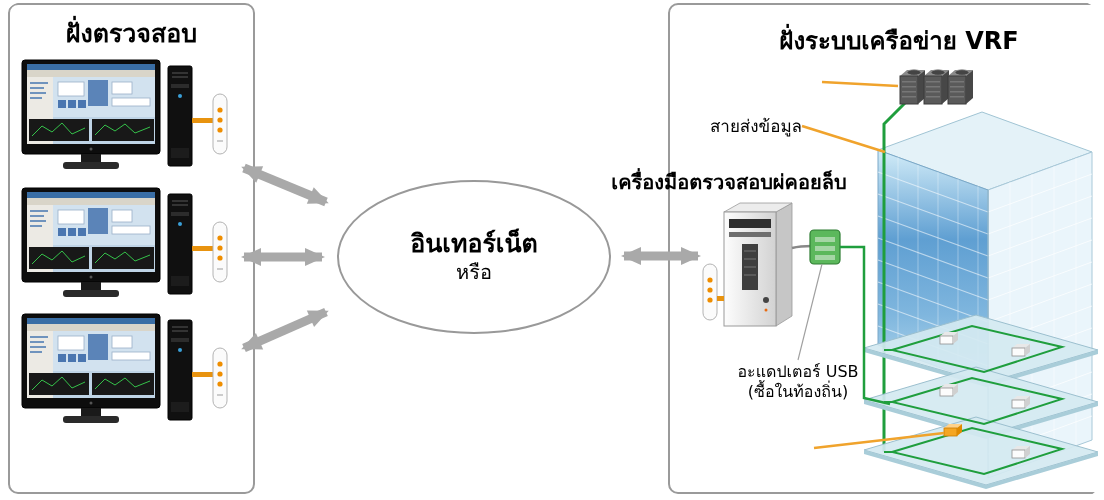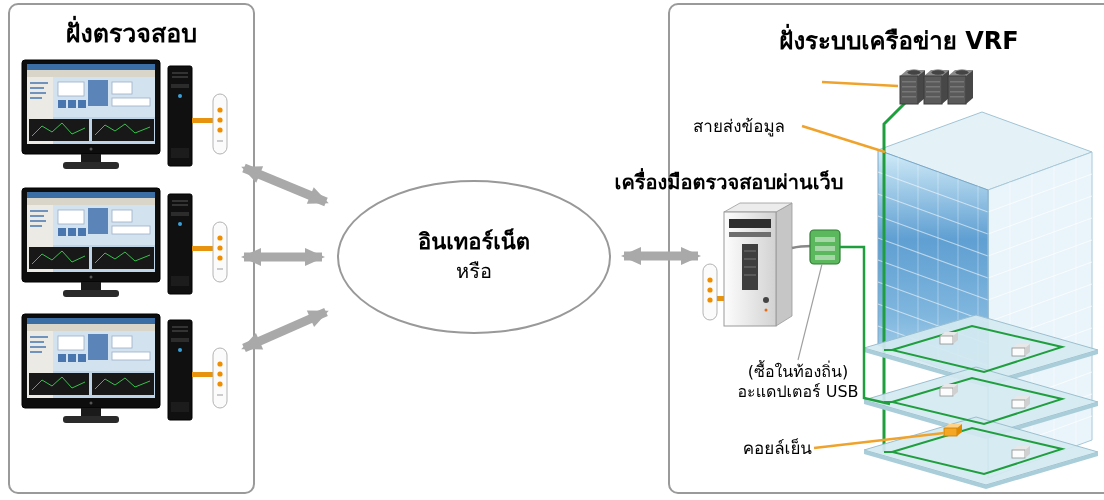--- a/index.html
+++ b/index.html
@@ -1,38 +1,38 @@
 <!DOCTYPE html>
 <html><head>
 <meta charset="utf-8">
 <style>
   html,body { margin:0; padding:0; background:#fff; }
   .canvas {
     position:relative; width:1104px; height:500px; background:#fff;
-    font-family:"DejaVu Sans","Liberation Sans",sans-serif; overflow:hidden;
+    font-family:"DejaVu Sans","Liberation Sans",sans-serif; overflow:hidden;border-radius:29px;
   }
   .panel {
     position:absolute; background:#fff; border:2px solid #9a9a9a;
     border-radius:10px; box-sizing:border-box;
   }
   .left-panel  { left:8px;   top:3px; width:247px; height:491px; }
   .right-panel { left:668px; top:3px; width:462px; height:491px; }
   .panel-title {
     position:absolute; top:8px; left:0; width:100%; text-align:center;
     font-weight:bold; font-size:25px; color:#000;
   }
   .right-panel .panel-title { font-size:24px; top:16px; }
   svg.overlay { position:absolute; left:0; top:0; pointer-events:none; }
   .cloud {
     position:absolute; left:337px; top:180px; width:274px; height:154px;
     background:#fff; border:2px solid #999; border-radius:50%;
     display:flex; flex-direction:column; align-items:center; justify-content:center;
     box-sizing:border-box; z-index:3;
   }
-  .cloud-main { font-size:22px; font-weight:bold; line-height:1.15;font-family:Liberation Mono, monospace; }
+  .cloud-main { font-size:25px; font-weight:bold; line-height:1.15; }
   .cloud-sub  { font-size:20px; margin-top:2px; line-height:1.2; }
   .lbl { position:absolute; font-size:17px; color:#000; z-index:4; line-height:1.25; }
   .lbl-right  { text-align:right; }
   .lbl-center { text-align:center; }
   .lbl-bold   { font-weight:bold; font-size:20px; }
   .lbl-small  { font-size:16px; }
 </style>
 </head>
 <body>
 
@@ -288,21 +288,20 @@
       <line x1="814" y1="448" x2="944" y2="433"></line>
     </g>
     <line x1="798" y1="360" x2="822" y2="264" stroke="#a0a0a0" stroke-width="1.2"></line>
   </svg>
 
   <div class="cloud">
     <div class="cloud-main">อินเทอร์เน็ต</div>
     <div class="cloud-sub">หรือ</div>
   </div>
 
-  <div class="lbl lbl-right" style="left:676px; top:116px; width:126px;text-align:center;">สายส่งข้อมูล</div>
-  <div class="lbl lbl-center lbl-bold" style="left:598px; top:170px; width:262px;">เครื่องมือตรวจสอบผ่านเว็บ</div>
+  <div class="lbl lbl-right" style="left:676px; top:116px; width:126px;">สายส่งข้อมูล</div>
+  <div class="lbl lbl-center lbl-bold" style="left:598px; top:170px; width:262px;">เครื่องมือตรวจสอบผ่คอยล็บ</div>
   <div class="lbl lbl-center lbl-small" style="left:700px; top:362px; width:196px;">
+    <div>อะแดปเตอร์ USB</div>
     <div>(ซื้อในท้องถิ่น)</div>
-    <div>อะแดปเตอร์ USB</div>
   </div>
-  <div class="lbl lbl-right" style="left:702px; top:438px; width:110px;">คอยล์เย็น</div>
 
 </div>
 
 </body></html>

